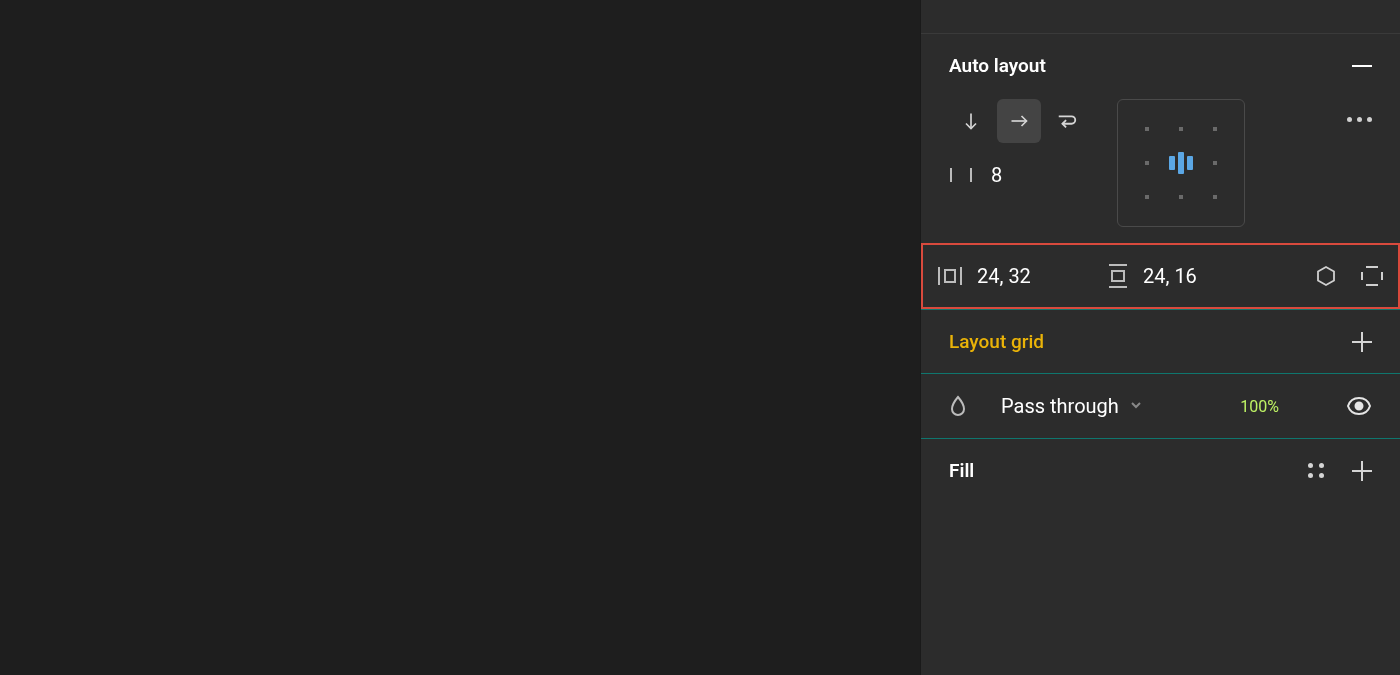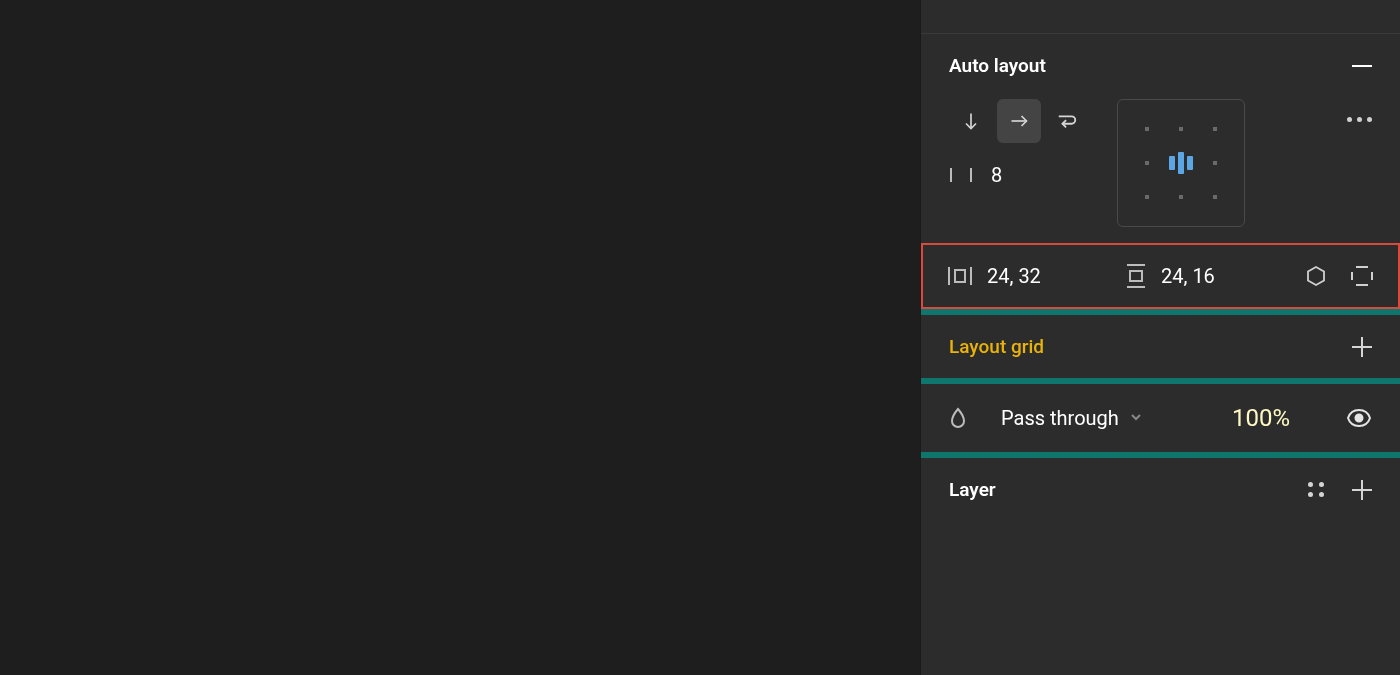--- a/index.html
+++ b/index.html
@@ -17,21 +17,21 @@
     background: #1e1e1e;
   }
   .panel {
     width: 480px;
     background: #2c2c2c;
     border-left: 1px solid #1a1a1a;
     display: flex;
     flex-direction: column;
   }
   .panel-section {
-    border-bottom: 6px solid #0f766e;
+    border-bottom: 1px solid #0f766e;
     padding: 20px 28px;
   }
   .section-header {
     display: flex;
     align-items: center;
     justify-content: space-between;
     margin-bottom: 22px;
   }
   .section-header.no-body { margin-bottom: 0; }
   .section-title { font-size: 19px; font-weight: 600; color: #fff; }
@@ -65,34 +65,34 @@
   .align-cell { display:flex; align-items:center; justify-content:center; }
   .align-dot { width:4px; height:4px; background:#6a6a6a; }
   .align-center-glyph { display:flex; align-items:center; gap:3px; }
   .align-center-glyph .bar { width:6px; background:#5ba7e5; border-radius:1px;}
   .align-center-glyph .b1{height:14px;} .align-center-glyph .b2{height:22px;} .align-center-glyph .b3{height:14px;}
   .more-dots { display:flex; gap:5px; margin-left:auto; padding-top:18px;}
   .more-dots .d{width:5px;height:5px;border-radius:50%;background:#d0d0d0;}
   .highlight-row {
     border: 2px solid #d94a3d;
     margin: 16px -28px -20px -28px;
-    padding: 18px 24px;
+    padding: 18px 14px;
     display: flex; align-items: center;
-    gap: 28px;
+    gap: 20px;
   }
   .pad-field { display:flex; align-items:center; gap:14px; min-width:150px;}
   .pad-icon { color:#bcbcbc; display:flex;}
   .pad-val { font-size: 20px; color:#fff; }
   .trail-icons { display:flex; align-items:center; gap:24px; margin-left:auto; color:#bcbcbc;}
   .layer-row { display:flex; align-items:center; gap:34px; }
   .drop { color:#bcbcbc; display:flex; }
   .blend-wrap { display:flex; align-items:center; gap:10px; flex:1;}
   .blend-label { font-size:20px; color:#fff; }
   .chevron { color:#888; }
-  .opacity-val { font-size:24px; color:#fef9c3; margin-right:22px;}
+  .opacity-val { font-size:16px; color:#bef264; margin-right:33px;}
   .eye { color:#e5e5e5; display:flex;}
   .fill-header { display:flex; align-items:center; justify-content:space-between;}
   .fill-title { font-size:19px; font-weight:600; color:#fff;}
   .fill-actions { display:flex; align-items:center; gap:28px; color:#d5d5d5;}
   .grid-4dots {
     display:grid; grid-template-columns:repeat(2,1fr); grid-template-rows:repeat(2,1fr);
     gap:5px; width:16px; height:16px;
   }
   .grid-4dots .dd{width:5px;height:5px;border-radius:50%;background:#d5d5d5;}
   .plus { position:relative; width:20px; height:20px; }
@@ -262,21 +262,21 @@
         <svg width="26" height="20" viewBox="0 0 26 20" fill="none" stroke="currentColor" stroke-width="2">
             <path d="M2 10 C4 4 9 2 13 2 s9 2 11 8 c-2 6 -7 8 -11 8 S4 16 2 10 Z"></path>
             <circle cx="13" cy="10" r="3.5" fill="currentColor"></circle>
           </svg>
       </div>
     </div>
   </div>
 
   <div class="panel-section" style="border-bottom:none;">
     <div class="fill-header">
-      <div class="fill-title">Layer</div>
+      <div class="fill-title">Fill</div>
       <div class="fill-actions">
         <div class="icon-btn">
           <div class="grid-4dots">
             <div class="dd"></div>
               <div class="dd"></div>
               <div class="dd"></div>
               <div class="dd"></div>
           </div>
         </div>
         <div class="icon-btn">

